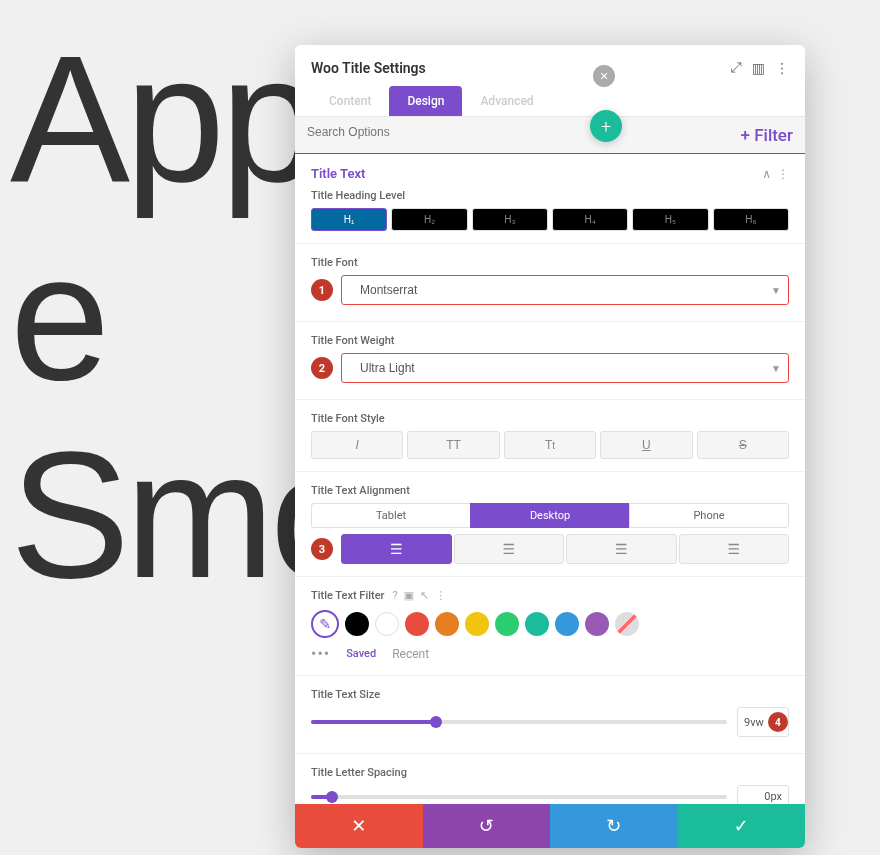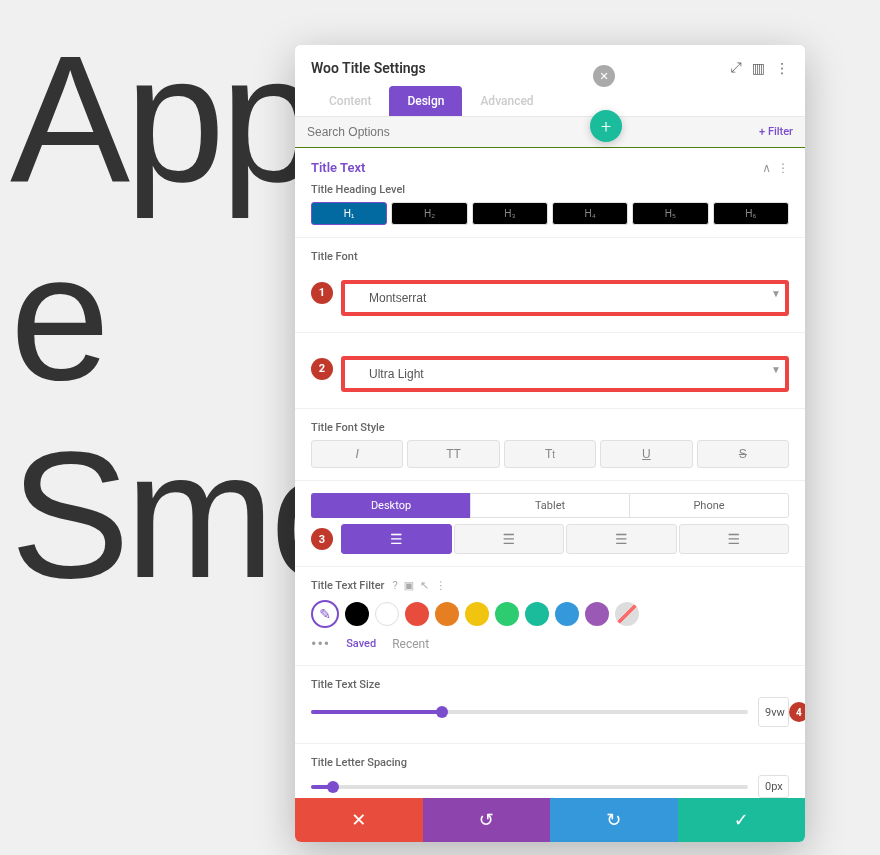--- a/index.html
+++ b/index.html
@@ -106,21 +106,21 @@
     }
     .search-input {
       background: transparent;
       border: none;
       outline: none;
       font-size: 12px;
       color: #999;
       flex: 1;
     }
     .filter-btn {
-      font-size: 11px;
+      font-size: 17px;
       color: #7b4dcc;
       cursor: pointer;
       font-weight: 500;
     }
 
     
     .panel-body {
       padding: 0;
       overflow-y: auto;
       max-height: 650px;
@@ -201,30 +201,29 @@
       align-items: center;
       justify-content: center;
       flex-shrink: 0;
     }
     .select-wrapper {
       flex: 1;
       position: relative;
     }
     .select-field {
       width: 100%;
-      padding: 7px 28px 7px 24px;
-      border: 4px solid #ef4444;
+      padding: 7px 28px 7px 18px;
+      border: 1px solid #ef4444;
       border-radius: 3px;
       font-size: 12px;
       color: #555;
       background: #fff;
       appearance: none;
       cursor: pointer;
       outline: none;
-      margin-top: 11px;
     }
     .select-arrow {
       position: absolute;
       right: 8px;
       top: 50%;
       transform: translateY(-50%);
       color: #999;
       font-size: 10px;
       pointer-events: none;
     }
@@ -398,21 +397,21 @@
       width: 12px;
       height: 12px;
       border-radius: 50%;
       background: #7b4dcc;
       position: absolute;
       top: -4px;
       transform: translateX(-50%);
       cursor: pointer;
     }
     .slider-value {
-      width: 31px;
+      width: 52px;
       padding: 4px 6px;
       border: 1px solid #e0e0e0;
       border-radius: 3px;
       font-size: 11px;
       color: #555;
       text-align: right;
       display: flex;
       align-items: center;
       justify-content: space-between;
     }
@@ -556,20 +555,21 @@
         <div class="select-wrapper">
           <select class="select-field">
             <option>Montserrat</option>
           </select>
           <span class="select-arrow">▼</span>
         </div>
       </div>
     </div>
 
     <div class="section">
+      <div class="field-label">Title Font Weight</div>
       <div class="select-row">
         <div class="badge">2</div>
         <div class="select-wrapper">
           <select class="select-field">
             <option>Ultra Light</option>
           </select>
           <span class="select-arrow">▼</span>
         </div>
       </div>
     </div>
@@ -585,23 +585,24 @@
         <button class="style-btn">
             <u>U</u>
           </button>
         <button class="style-btn">
             <s>S</s>
           </button>
       </div>
     </div>
 
     <div class="section">
+      <div class="field-label">Title Text Alignment</div>
       <div class="align-tabs">
+        <div class="align-tab">Tablet</div>
         <div class="align-tab active">Desktop</div>
-        <div class="align-tab">Tablet</div>
         <div class="align-tab">Phone</div>
       </div>
       <div class="badge-row">
         <div class="badge">3</div>
         <div class="align-btn-group">
           <button class="align-btn active">☰</button>
           <button class="align-btn">☰</button>
           <button class="align-btn">☰</button>
           <button class="align-btn">☰</button>
         </div>

